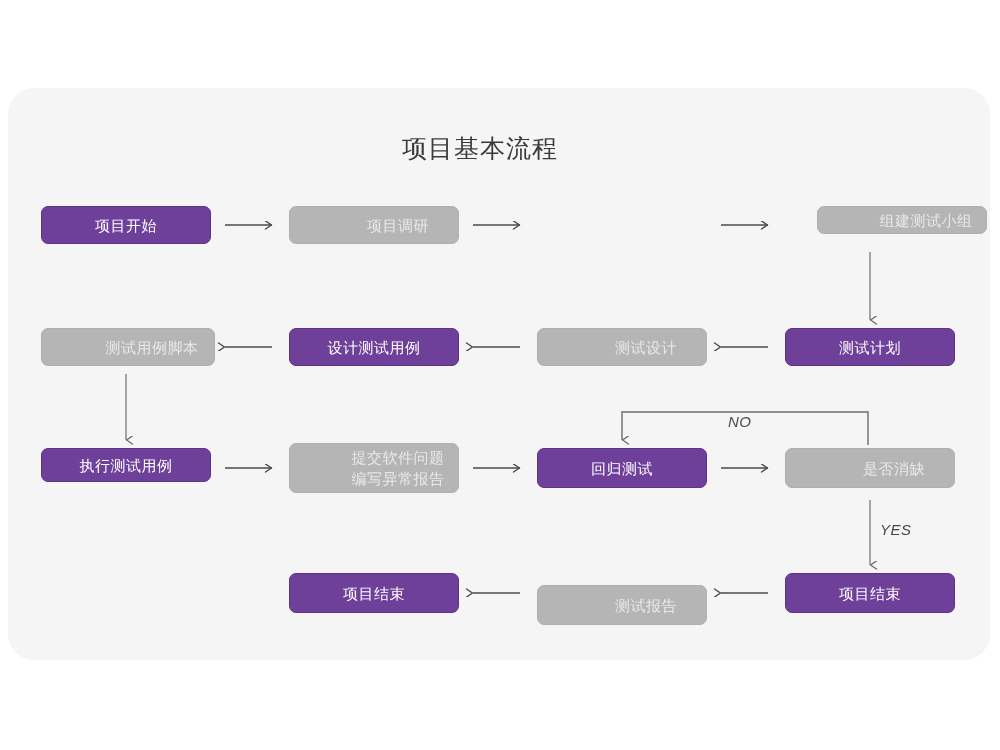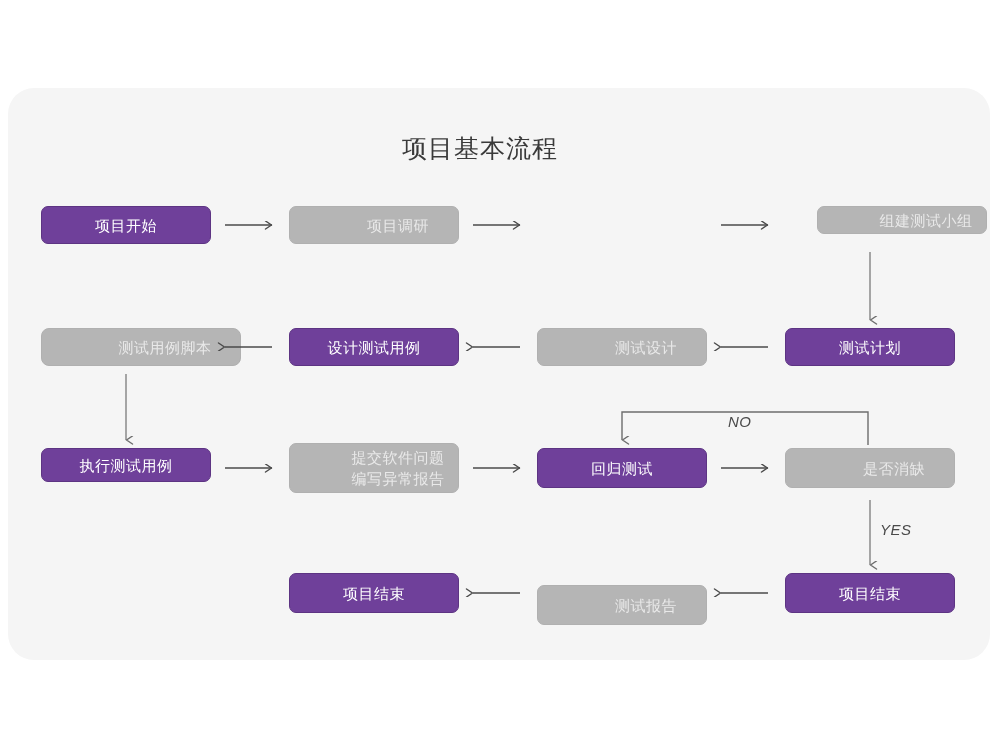--- a/index.html
+++ b/index.html
@@ -96,21 +96,21 @@
 
   <div class="node gray" style="left:289px; top:206px; width:170px; height:38px;">
     <span>项目调研</span>
   </div>
 
 
   <div class="node gray" style="left:785px; top:206px; width:170px; height:28px;margin-left:32px;">
     <span>组建测试小组</span>
   </div>
 
-  <div class="node gray" style="left:41px;  top:328px; width:200px; height:38px;border-radius:8px;">
+  <div class="node gray" style="left:41px;  top:328px; width:174px; height:38px;">
     <span>测试用例脚本</span>
   </div>
 
   <div class="node purple" style="left:289px; top:328px; width:170px; height:38px;">
     <span>设计测试用例</span>
   </div>
 
   <div class="node gray" style="left:537px; top:328px; width:170px; height:38px;">
     <span>测试设计</span>
   </div>

